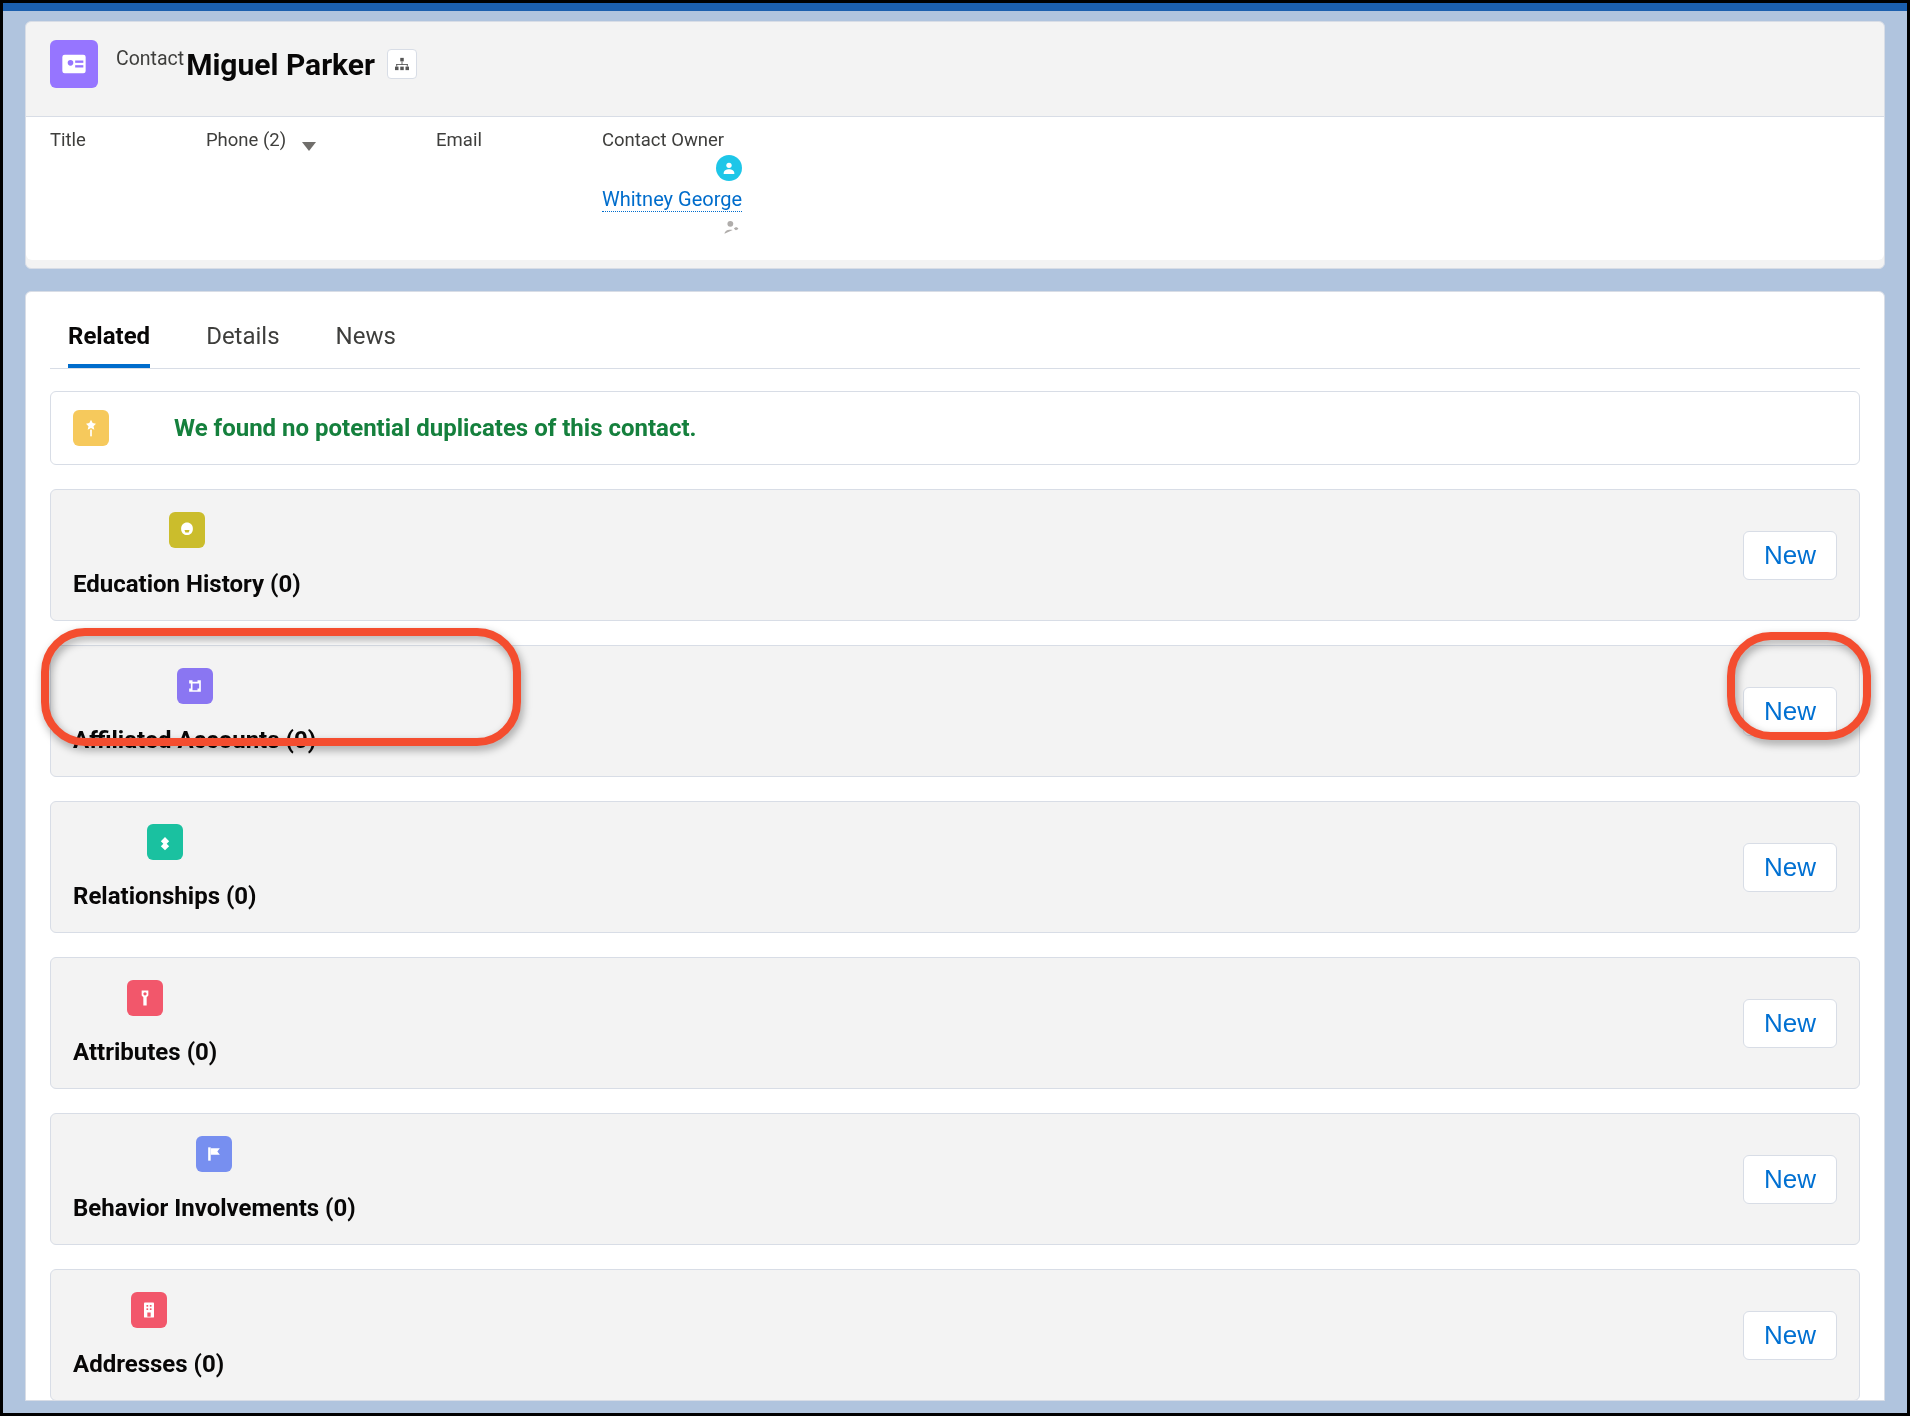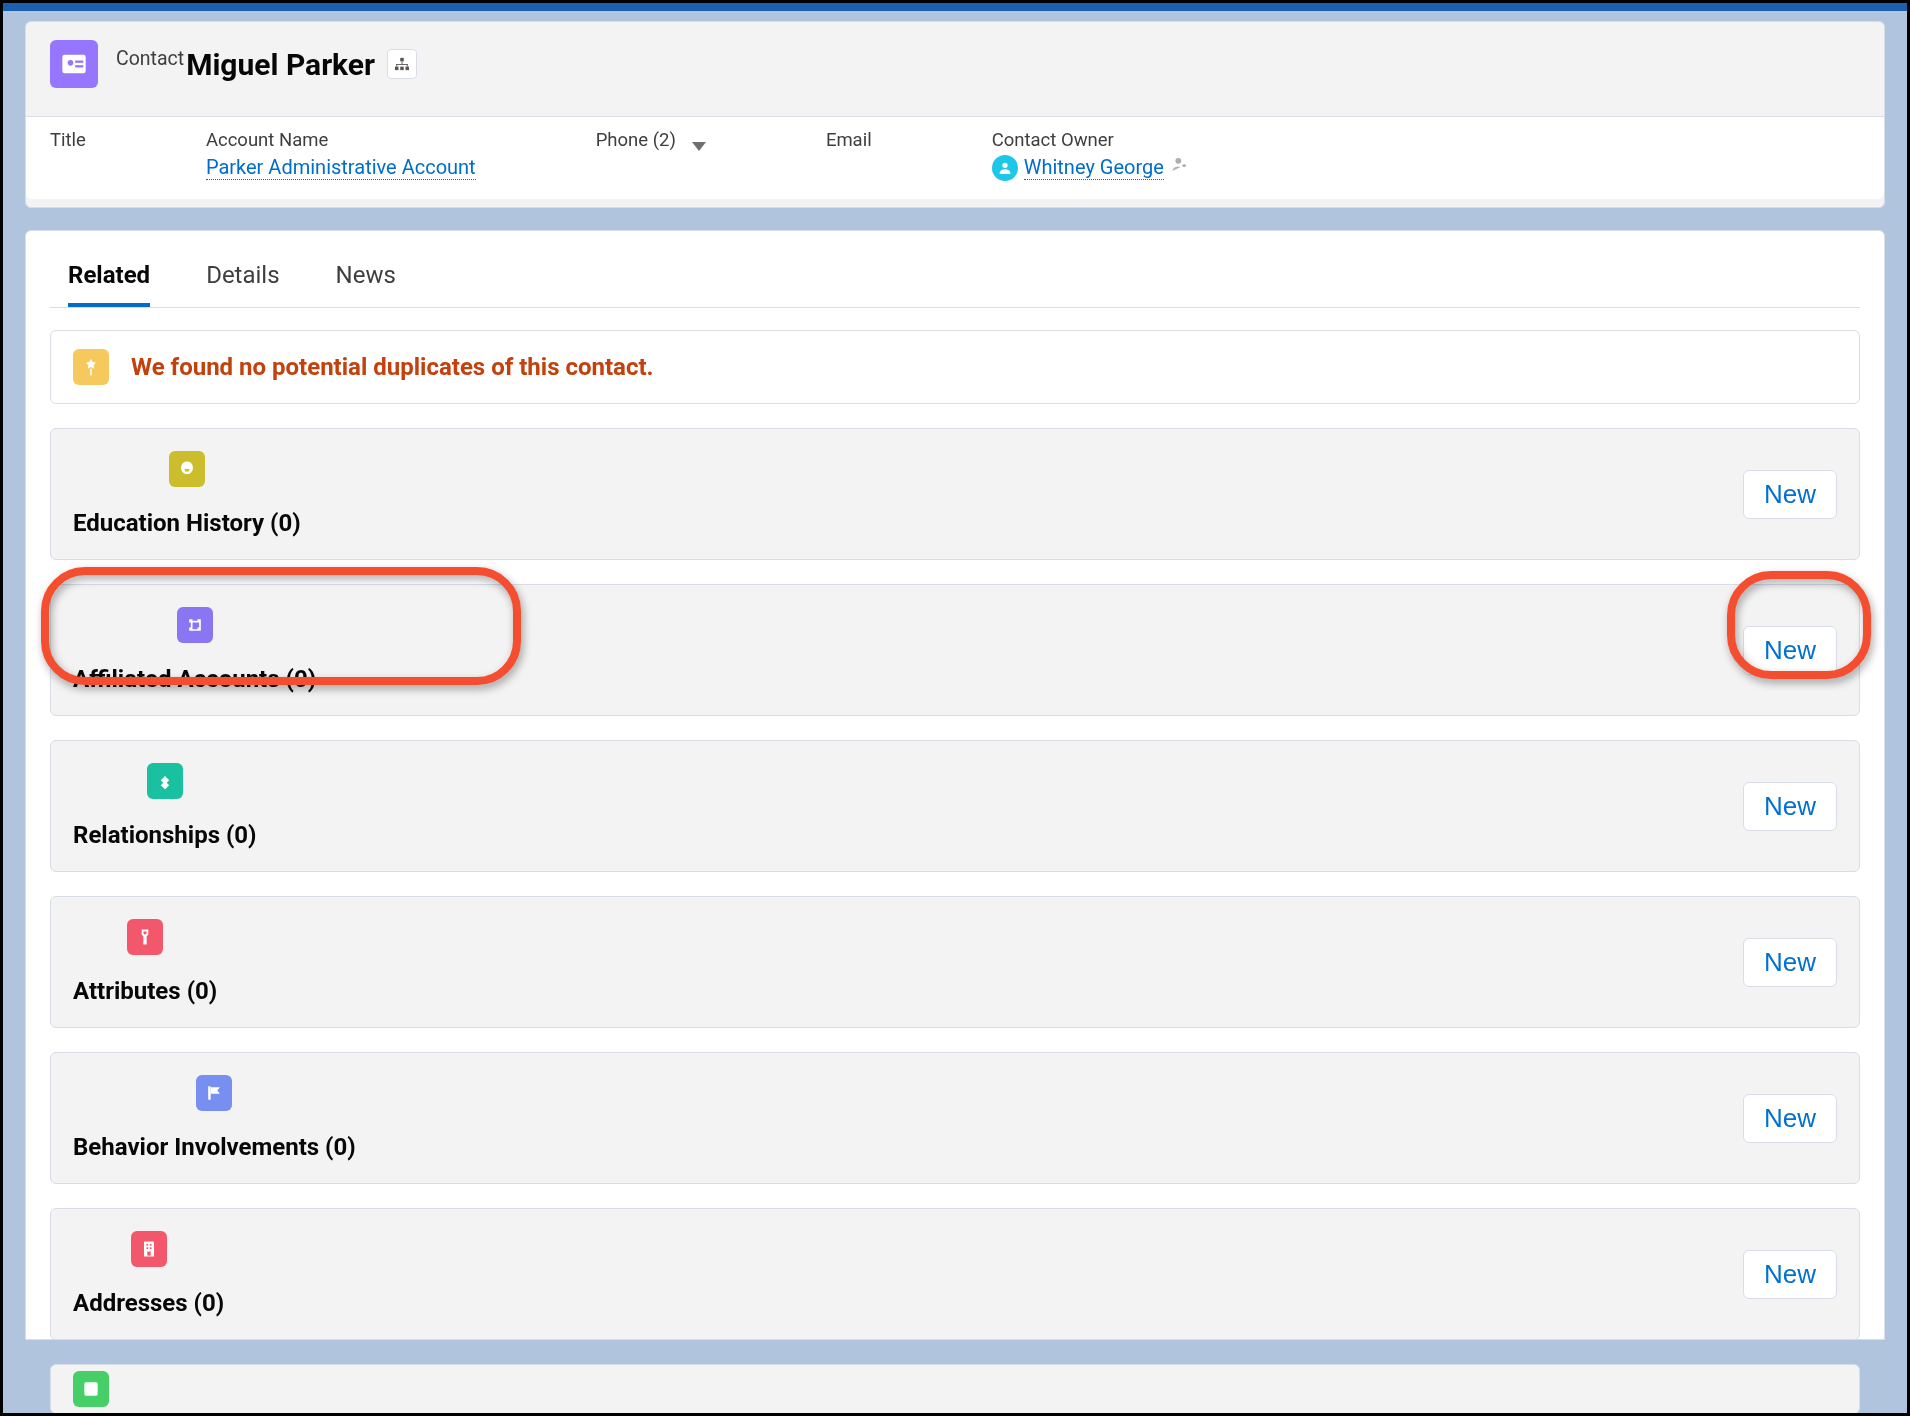--- a/index.html
+++ b/index.html
@@ -48,41 +48,41 @@
 .highlights {
   background: #fff; border-top: 1px solid #d8dde6;
   margin: 8px -24px; padding: 12px 24px 18px 24px;
   display: flex; gap: 120px;
   border-radius: 0 0 6px 6px;
 }
 .hl-field { display: flex; flex-direction: column; gap: 4px; }
 .hl-label { font-size: 18.5px; color: #3e3e3c; font-weight: 400; }
 .hl-label-row { display: flex; align-items: flex-end; gap: 16px;}
 .hl-link { font-size: 20px; color: #006dcc; text-decoration: none; border-bottom: 1px dotted #006dcc; cursor: pointer;}
-.hl-owner-row { display: flex; align-items: flex-start; gap: 6px; }
+.hl-owner-row { display: flex; align-items: flex-end; gap: 6px; flex-direction: column; }
 .owner-avatar {
   width: 26px; height: 26px; border-radius: 50%; background: #1ec6e8; display:inline-flex; align-items:center; justify-content:center;
 }
 .owner-avatar svg { width: 16px; height:16px; fill:#fff; }
 .chg-owner-btn { color:#b0adab; font-size:18px; cursor:pointer;}
 .caret { width: 0; height: 0; border-left: 7px solid transparent; border-right: 7px solid transparent; border-top: 9px solid #706e6b; display:inline-block; cursor:pointer;}
 .main-card {
   background:#fff; border:1px solid #d8dde6; border-radius:6px 6px 0 0;
   margin: 22px 22px 0 22px; padding: 0 24px; height: 1110px;
 }
 .tabs { display:flex; gap:56px; border-bottom:1px solid #d8dde6; padding: 30px 0 0 18px;}
 .tab { font-size: 24px; color:#3e3e3c; font-weight:400; padding-bottom:14px; cursor:pointer; }
 .tab.active { color:#080707; font-weight:700; border-bottom: 4px solid #006dcc; }
 .duplicate-card {
   border:1px solid #d8dde6; border-radius:6px; background:#fff; padding:18px 22px; margin-top:22px;
   display:flex; align-items:center; gap:22px;
 }
 .dup-icon { width:36px; height:36px; background:#f6c95c; border-radius:6px; display:flex; align-items:center; justify-content:center;}
 .dup-icon svg { width:20px; height:20px; fill:#fff;}
-.dup-text { font-size:24px; font-weight:700; color:#c2410c;}
+.dup-text { font-size:24px; font-weight:700; color:#15803d;margin-left:43px;}
 .related-card {
   border:1px solid #d8dde6; border-radius:6px; background:#f3f3f3; padding:22px; margin-top:24px;
   display:flex; align-items:center; justify-content:space-between; position:relative;
 }
 .rc-left { display:flex; align-items:center; gap:22px;flex-direction:column; }
 .rc-icon { width:36px; height:36px; border-radius:6px; display:flex; align-items:center; justify-content:center;}
 .rc-icon svg { width:20px; height:20px; fill:#fff;}
 .rc-title { font-size:24px; font-weight:700; color:#080707;}
 .new-btn {
   background:#fff; border:1px solid #d8dde6; border-radius:6px; padding:8px 20px;
@@ -134,24 +134,20 @@
               </svg>
           </span>
         </span>
       </div>
     </div>
     <div class="highlights">
       <div class="hl-field">
         <span class="hl-label">Title</span>
       </div>
       <div class="hl-field">
-        <span class="hl-label">Account Name</span>
-        <a class="hl-link">Parker Administrative Account</a>
-      </div>
-      <div class="hl-field">
         <div class="hl-label-row">
           <span class="hl-label">Phone (2)</span>
           <span class="caret"></span>
         </div>
       </div>
       <div class="hl-field">
         <span class="hl-label">Email</span>
       </div>
       <div class="hl-field">
         <span class="hl-label">Contact Owner</span>

